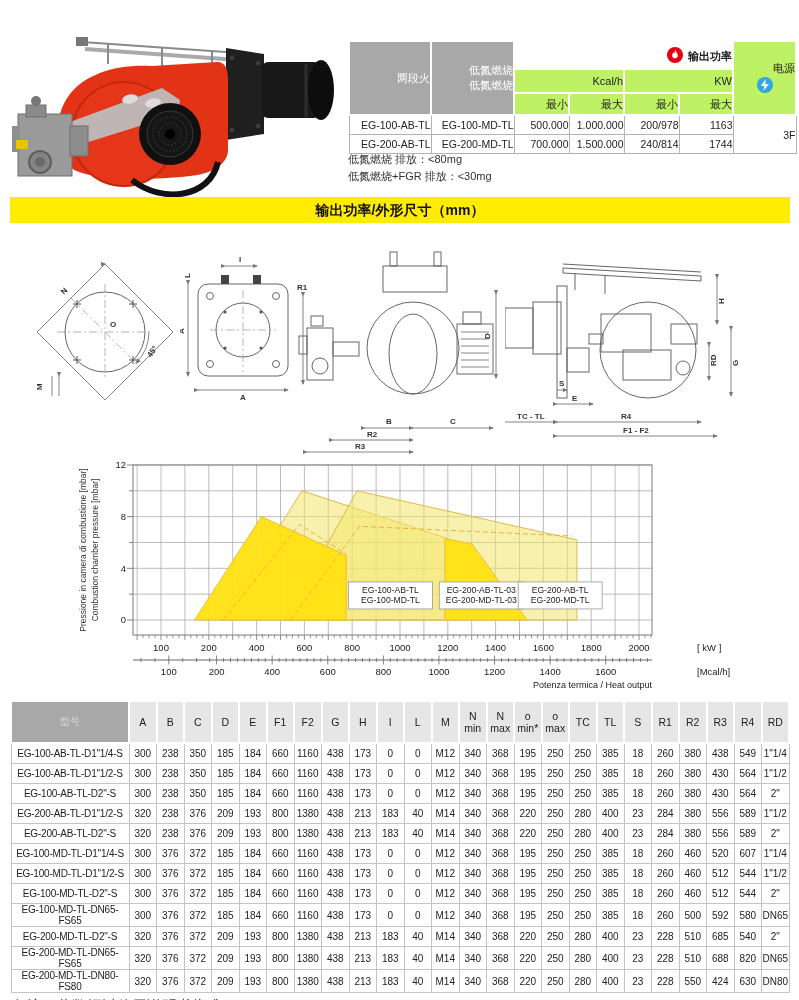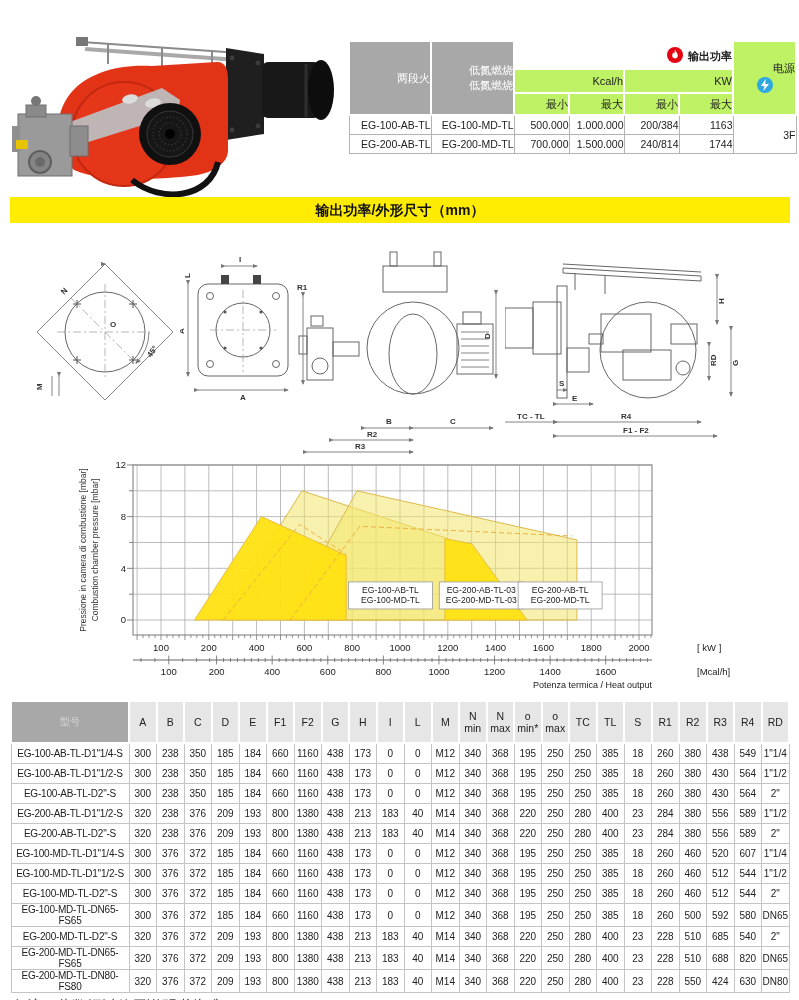--- a/index.html
+++ b/index.html
@@ -142,35 +142,39 @@
       <td class="sp-light" style="height:20px">最小</td>
       <td class="sp-light">最大</td>
       <td class="sp-light">最小</td>
       <td class="sp-light">最大</td>
     </tr>
     <tr>
       <td class="sp-data">EG-100-AB-TL</td>
       <td class="sp-data">EG-100-MD-TL</td>
       <td class="sp-data">500.000</td>
       <td class="sp-data">1.000.000</td>
-      <td class="sp-data">200/384</td>
+      <td class="sp-data">200/978</td>
       <td class="sp-data">1163</td>
       <td class="sp-data" rowspan="2">3F</td>
     </tr>
     <tr>
       <td class="sp-data">EG-200-AB-TL</td>
       <td class="sp-data">EG-200-MD-TL</td>
       <td class="sp-data">700.000</td>
       <td class="sp-data">1.500.000</td>
       <td class="sp-data">240/814</td>
       <td class="sp-data">1744</td>
     </tr>
   </tbody>
     </table>
 
+  <div id="emissions" class="abs" style="left:348px;top:151px">
+    <div>低氮燃烧 排放：&lt;80mg</div>
+    <div>低氮燃烧+FGR 排放：&lt;30mg</div>
+  </div>
 
   <div id="banner" class="abs">输出功率/外形尺寸（mm）</div>
 
   <svg class="abs diag" style="left:30px;top:246px" width="150" height="168" viewBox="0 0 150 168">
     <polygon points="75,18 143,86 75,154 7,86" class="dline" marker-start="url(#arr)" marker-end="url(#arr)"></polygon>
     <circle cx="75" cy="86" r="40" class="shape"></circle>
     <line x1="27" y1="86" x2="123" y2="86" class="cdash"></line>
     <line x1="75" y1="38" x2="75" y2="134" class="cdash"></line>
     <line x1="41" y1="52" x2="109" y2="120" class="cdash"></line>
     <g stroke="#555" stroke-width="1">

